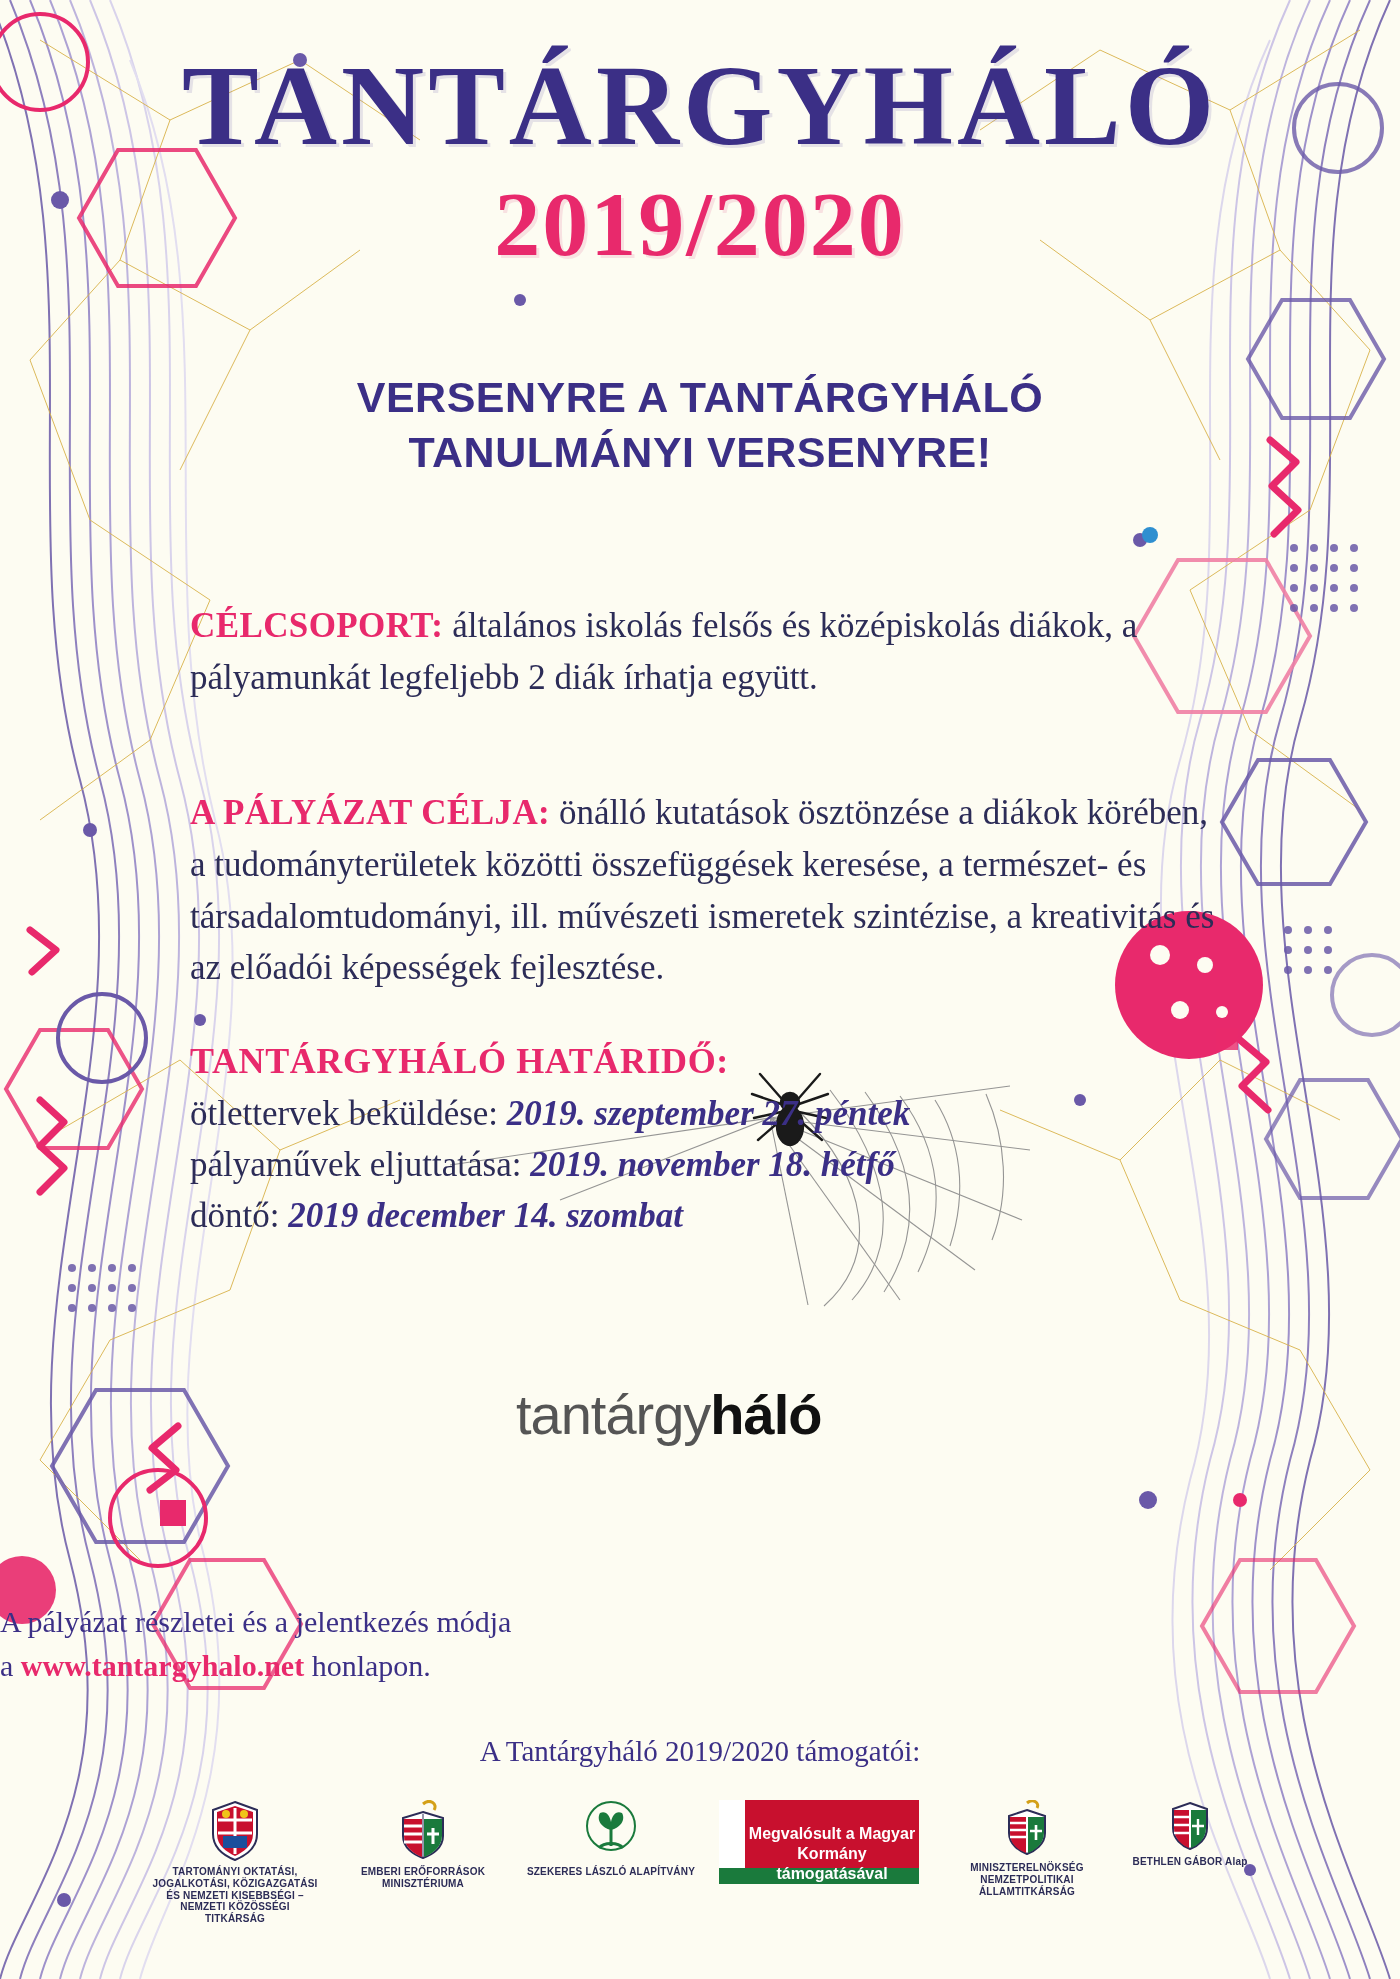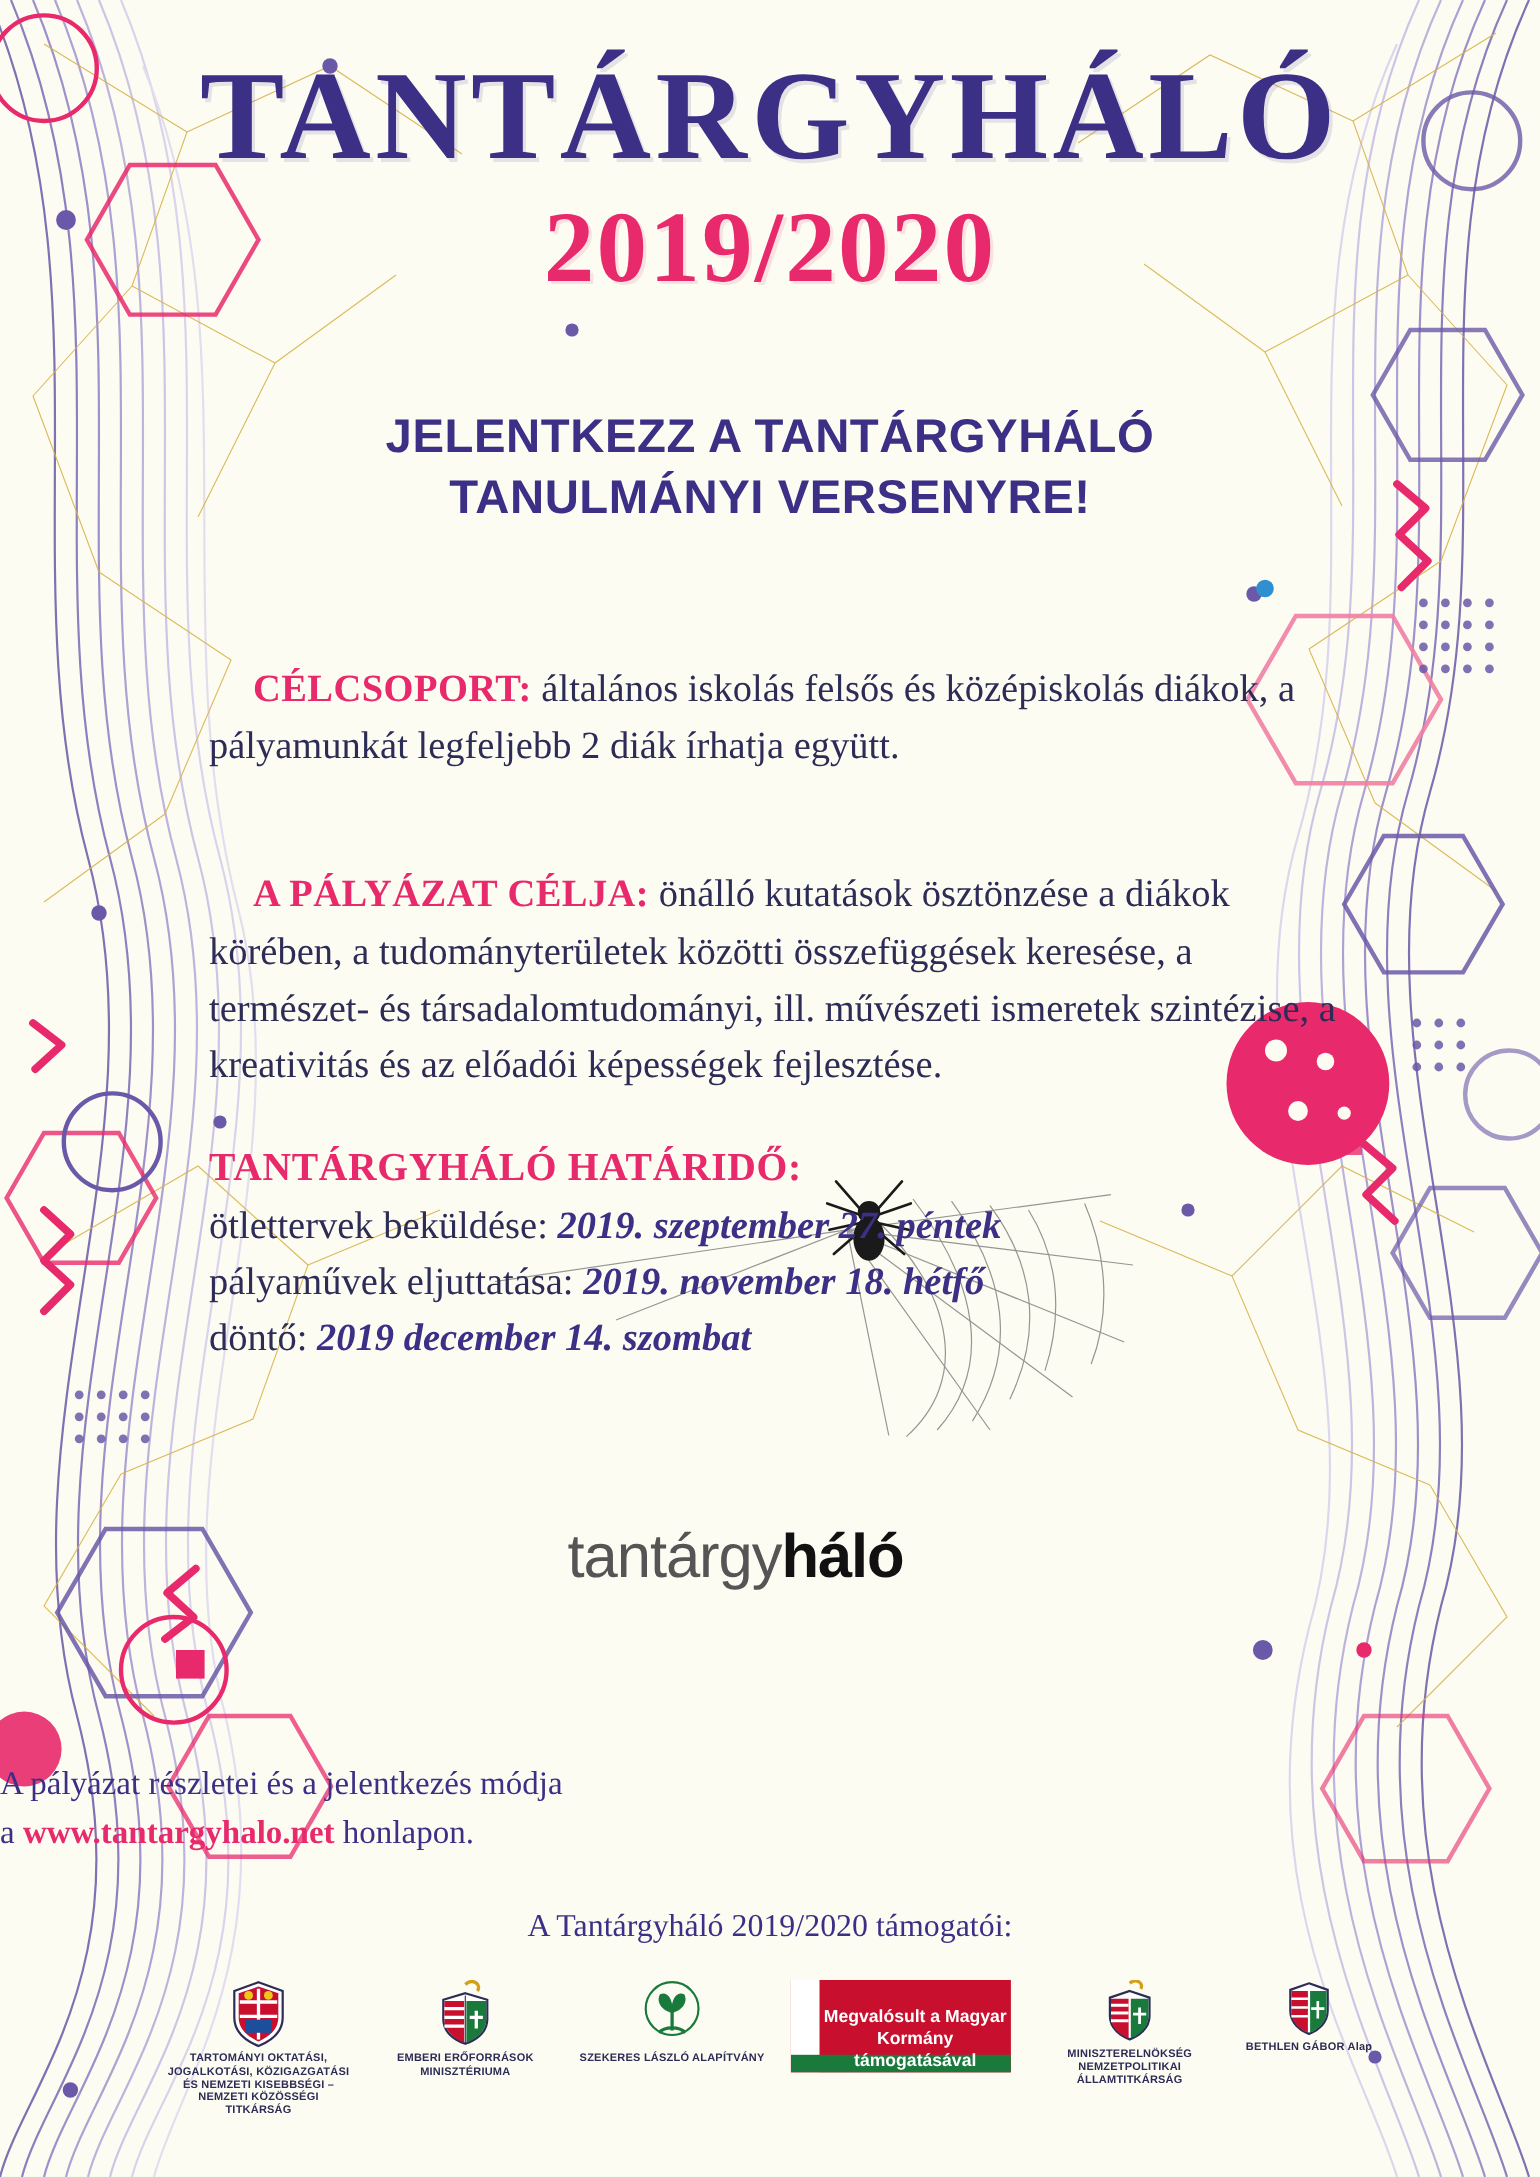--- a/index.html
+++ b/index.html
@@ -83,21 +83,20 @@
     width: 1030px;
     font-family: "Liberation Serif", serif;
     font-size: 35px;
     line-height: 1.48;
     color: #2c2c57;
   }
   .para .lead {
     color: #e8296c;
     font-weight: bold;
     letter-spacing: 0.4px;
-    margin-left: 40px;
   }
   #para-target { top: 565px; }
   #para-goal   { top: 752px; }
 
   .deadline-block {
     position: absolute;
     left: 190px;
     top: 1035px;
     width: 1030px;
     font-family: "Liberation Serif", serif;
@@ -412,21 +411,21 @@
       <path d="M799,1098 L820,1074 M799,1104 L828,1094 M799,1112 L826,1118 M799,1120 L822,1140"></path>
     </g>
   </svg>
 
   <div class="content">
 
     <div class="title-main">TANTÁRGYHÁLÓ</div>
     <div class="title-year">2019/2020</div>
 
     <div class="subtitle">
-      <div>JELENTKEZZ A TANTÁRGYHÁLÓ</div>
+      <div>VERSENYRE A TANTÁRGYHÁLÓ</div>
       <div>TANULMÁNYI VERSENYRE!</div>
     </div>
 
     <p class="para" id="para-target">
       <span class="lead">CÉLCSOPORT:</span><span> általános iskolás felsős és középiskolás diákok, a pályamunkát legfeljebb 2 diák írhatja együtt.</span>
     </p>
 
     <p class="para" id="para-goal">
       <span class="lead">A PÁLYÁZAT CÉLJA:</span><span> önálló kutatások ösztönzése a diákok körében, a tudományterületek közötti összefüggések keresése, a természet- és társadalomtudományi, ill. művészeti ismeretek szintézise, a kreativitás és az előadói képességek fejlesztése.</span>
     </p>

